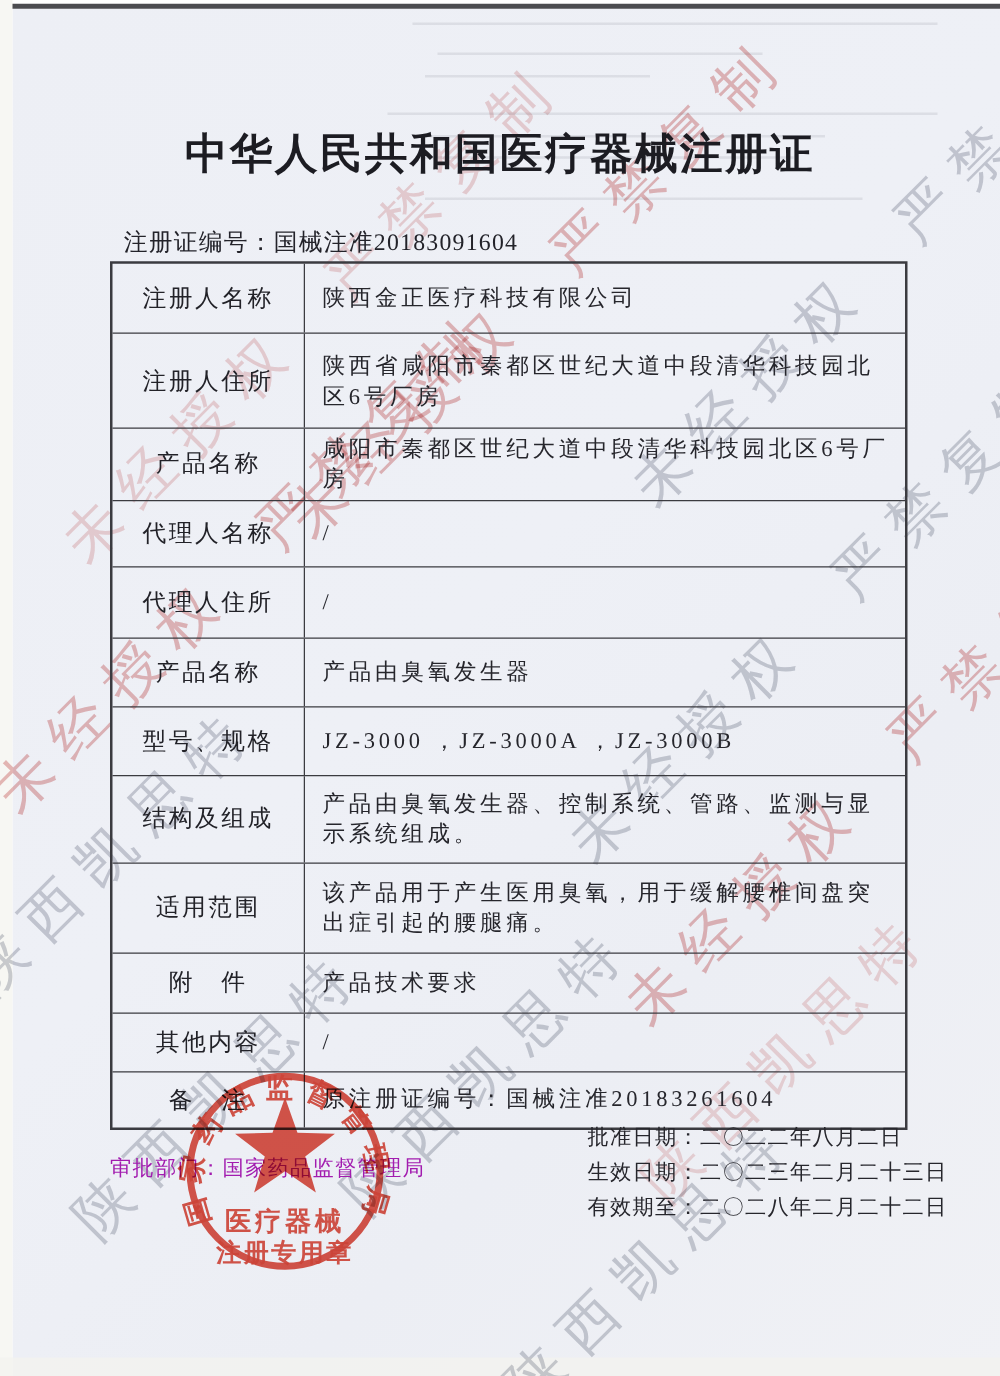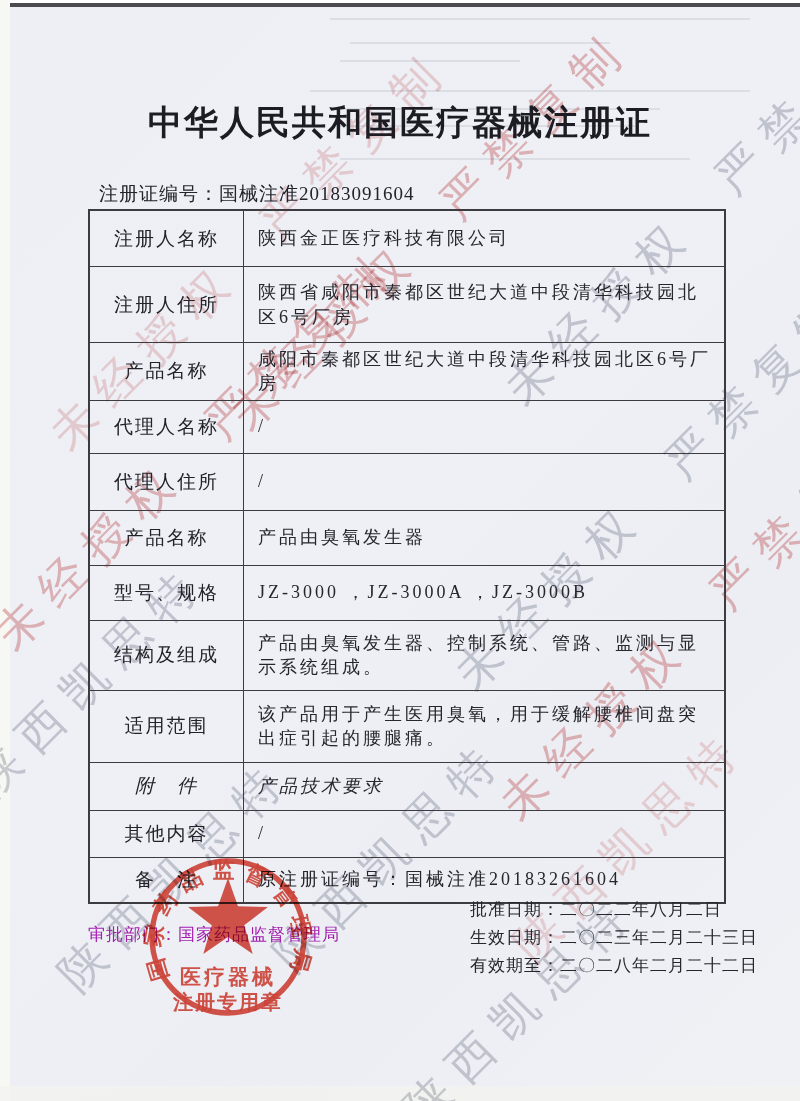--- a/index.html
+++ b/index.html
@@ -123,21 +123,21 @@
   <div class="trow" style="min-height: 70px;">
     <div class="cell-label">结构及组成</div>
     <div class="cell-value">产品由臭氧发生器、控制系统、管路、监测与显示系统组成。</div>
   </div>
 
   <div class="trow" style="min-height: 72px;">
     <div class="cell-label">适用范围</div>
     <div class="cell-value">该产品用于产生医用臭氧，用于缓解腰椎间盘突出症引起的腰腿痛。</div>
   </div>
 
-  <div class="trow" style="min-height: 48px; font-style: italic;">
+  <div class="trow" style="min-height: 48px;">
     <div class="cell-label">附　件</div>
     <div class="cell-value">产品技术要求</div>
   </div>
 
   <div class="trow" style="min-height: 47px;">
     <div class="cell-label">其他内容</div>
     <div class="cell-value">/</div>
   </div>
 
   <div class="trow" style="min-height: 45px;">

